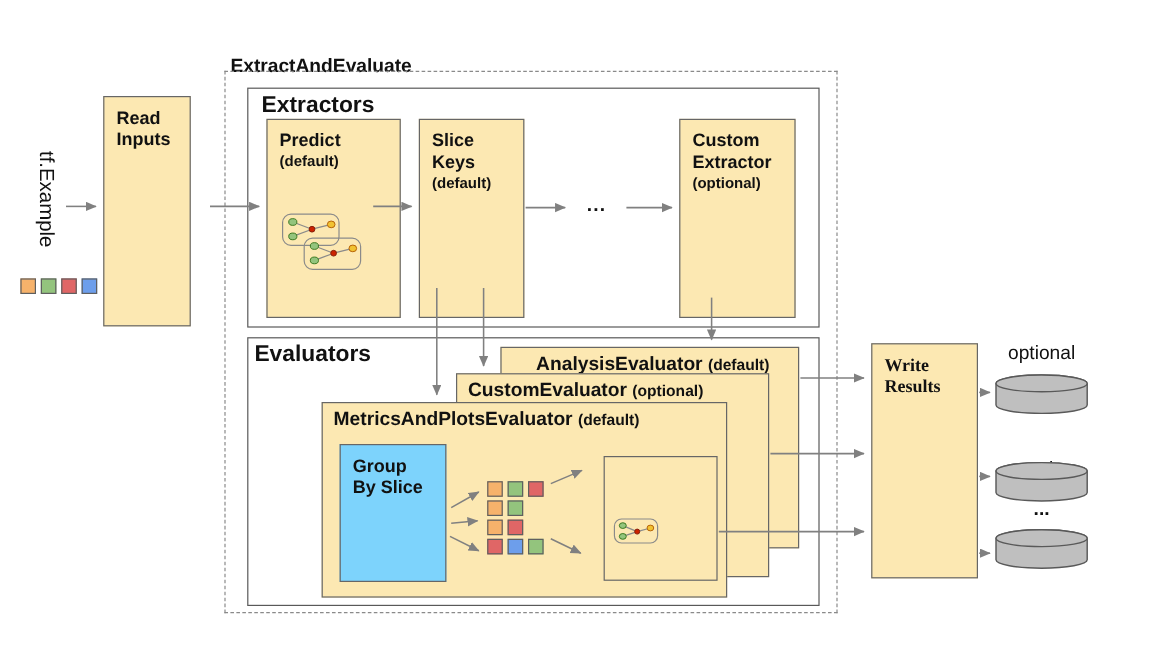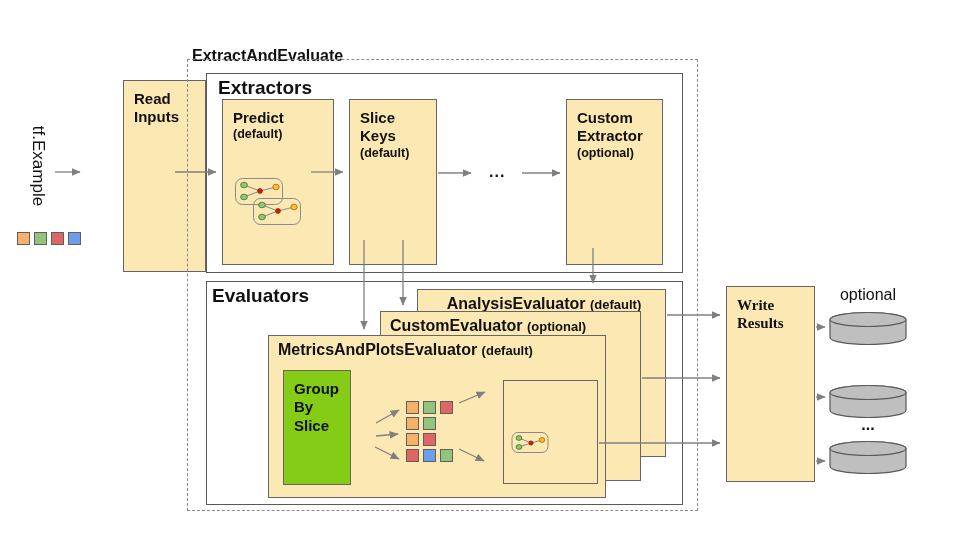--- a/index.html
+++ b/index.html
@@ -31,21 +31,21 @@
   <div class="vtext" style="left:-18px;top:156px;width:112px;">tf.Example</div>
   <div class="abs" style="left:17px;top:232px;">
       <div class="sq-row">
         <span class="sq" style="background: rgb(246, 178, 107);"></span>
         <span class="sq" style="background: rgb(147, 196, 125);"></span>
         <span class="sq" style="background: rgb(224, 102, 102);"></span>
         <span class="sq" style="background: rgb(109, 158, 235);"></span>
       </div>
     </div>
 
-  <div class="tanbox" style="left:86px;top:80px;width:83px;height:192px;margin-left:37px;">
+  <div class="tanbox" style="left:86px;top:80px;width:73px;height:192px;">
     <div class="box-title pad">Read
 Inputs</div>
   </div>
 
   <div class="abs" style="left:192px;top:34px;font-weight:bold;font-size:16px;margin-top:13px;">ExtractAndEvaluate</div>
   <div class="dashed" style="left:187px;top:59px;width:511px;height:452px;"></div>
 
   <div class="container" style="left:206px;top:73px;width:477px;height:200px;"></div>
   <div class="section-label" style="left:218px;top:77px;">Extractors</div>
 
@@ -107,21 +107,21 @@
     </div>
   </div>
 
   <div class="tanbox" style="left:268px;top:335px;width:338px;height:163px;">
     <div class="eval-title">
       <span>MetricsAndPlotsEvaluator</span>
       <span class="qualifier">(default)</span>
     </div>
   </div>
 
-  <div class="tanbox" style="left:283px;top:370px;width:68px;height:115px;background:#84cc16;">
+  <div class="tanbox" style="left:283px;top:370px;width:89px;height:115px;background:#7dd3fc;">
     <div class="box-title pad">Group
 By Slice</div>
   </div>
 
   <div class="abs" style="left:406px;top:401px;">
       <div class="sq-row">
         <span class="sq" style="background: rgb(246, 178, 107);"></span>
         <span class="sq" style="background: rgb(147, 196, 125);"></span>
         <span class="sq" style="background: rgb(224, 102, 102);"></span>
       </div>

